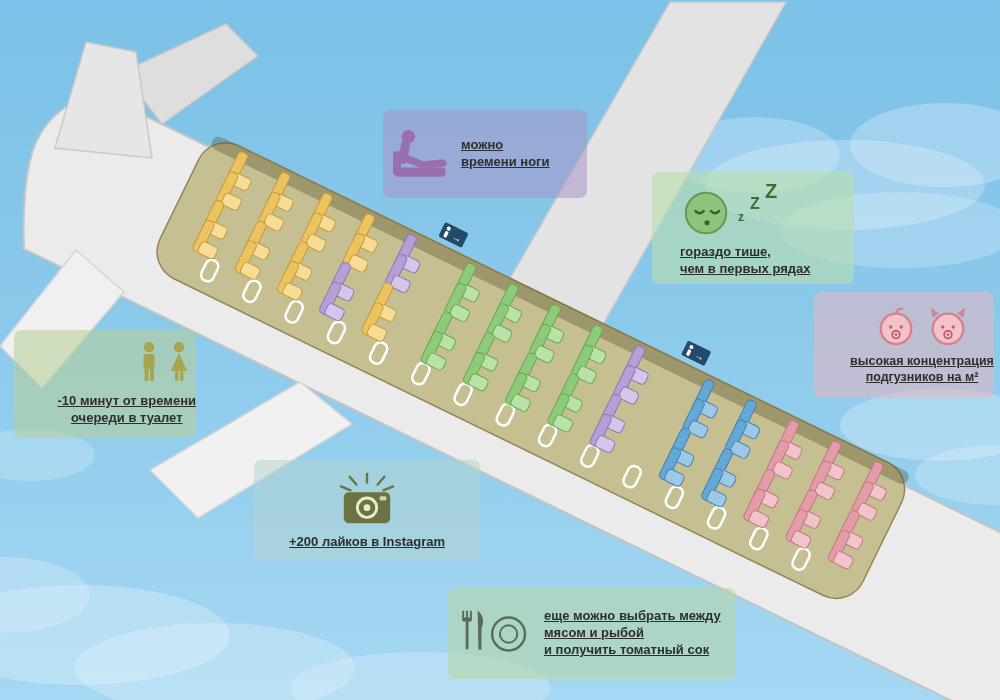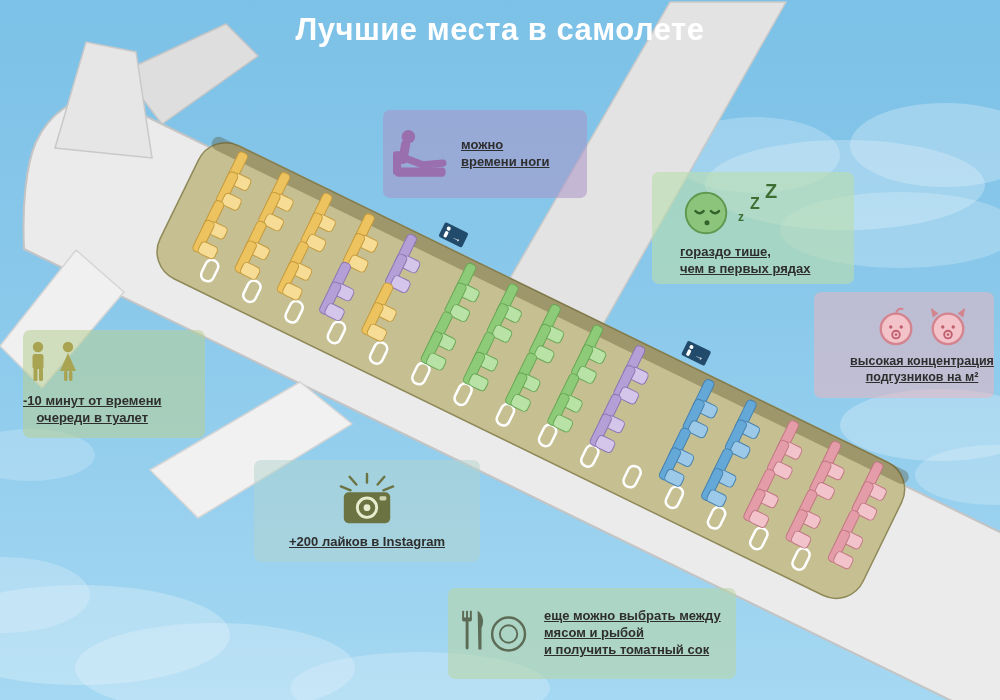--- a/index.html
+++ b/index.html
@@ -31,22 +31,22 @@
   .z{position:absolute;color:#3f6e33;font-weight:bold;}
   .z1{left:58px;top:32px;font-size:12px;}
   .z2{left:70px;top:16px;font-size:16px;}
   .z3{left:85px;top:0px;font-size:20px;}
   
   .co-diapers{left:814px;top:292px;width:180px;height:106px;
     background:rgba(240,178,188,0.50);flex-direction:column;align-items:center;
     justify-content:center;gap:6px;font-size:12.5px;text-align:center;padding-left:36px;}
   .baby-row{display:flex;gap:10px;}
   
-  .co-toilet{left:23px;top:330px;width:182px;height:108px;
-    background:rgba(184,207,148,0.55);flex-direction:column;align-items:flex-start;
+  .co-toilet{left:14px;top:330px;width:182px;height:108px;
+    background:rgba(184,207,148,0.55);flex-direction:column;align-items:flex-end;
     justify-content:center;gap:6px;text-align:center;}
   
   .co-insta{left:254px;top:460px;width:226px;height:102px;
     background:rgba(178,212,206,0.50);flex-direction:column;align-items:center;
     justify-content:center;gap:5px;text-align:center;}
   
   .co-meal{left:448px;top:588px;width:288px;height:91px;
     background:rgba(184,213,163,0.55);flex-direction:row;align-items:center;
     gap:12px;padding:8px 12px;}
 </style>
@@ -352,21 +352,20 @@
             <text x="644.5" y="-61.5" fill="#ffffff" font-size="10" text-anchor="middle" font-weight="bold" font-family="Liberation Sans, sans-serif">→</text>
           </g>
         </g>
     </g>
 
     <polygon points="150,470 300,382 352,424 198,518" fill="#f1f1f1" stroke="#d5d5d5" stroke-width="1.5"></polygon>
 
     <polygon points="0,346 76,250 124,292 42,388" fill="#f0f0f0" stroke="#d5d5d5" stroke-width="1.5"></polygon>
   </svg>
 
-  <div class="title">Лучшие места в самолете</div>
 
   <div class="callout co-legs">
     <svg width="58" height="56" viewBox="0 0 64 58">
       <g fill="#9a6fad" stroke="none">
         <rect x="0" y="26" width="9" height="26" rx="3"></rect>
         <rect x="2" y="44" width="56" height="10" rx="4"></rect>
         <circle cx="17" cy="10" r="7.5"></circle>
         <path d="M14 18 L11 35" stroke="#9a6fad" stroke-width="10" stroke-linecap="round" fill="none"></path>
         <path d="M12 33 L33 41 L55 39" stroke="#9a6fad" stroke-width="8" stroke-linecap="round" stroke-linejoin="round" fill="none"></path>
       </g>

